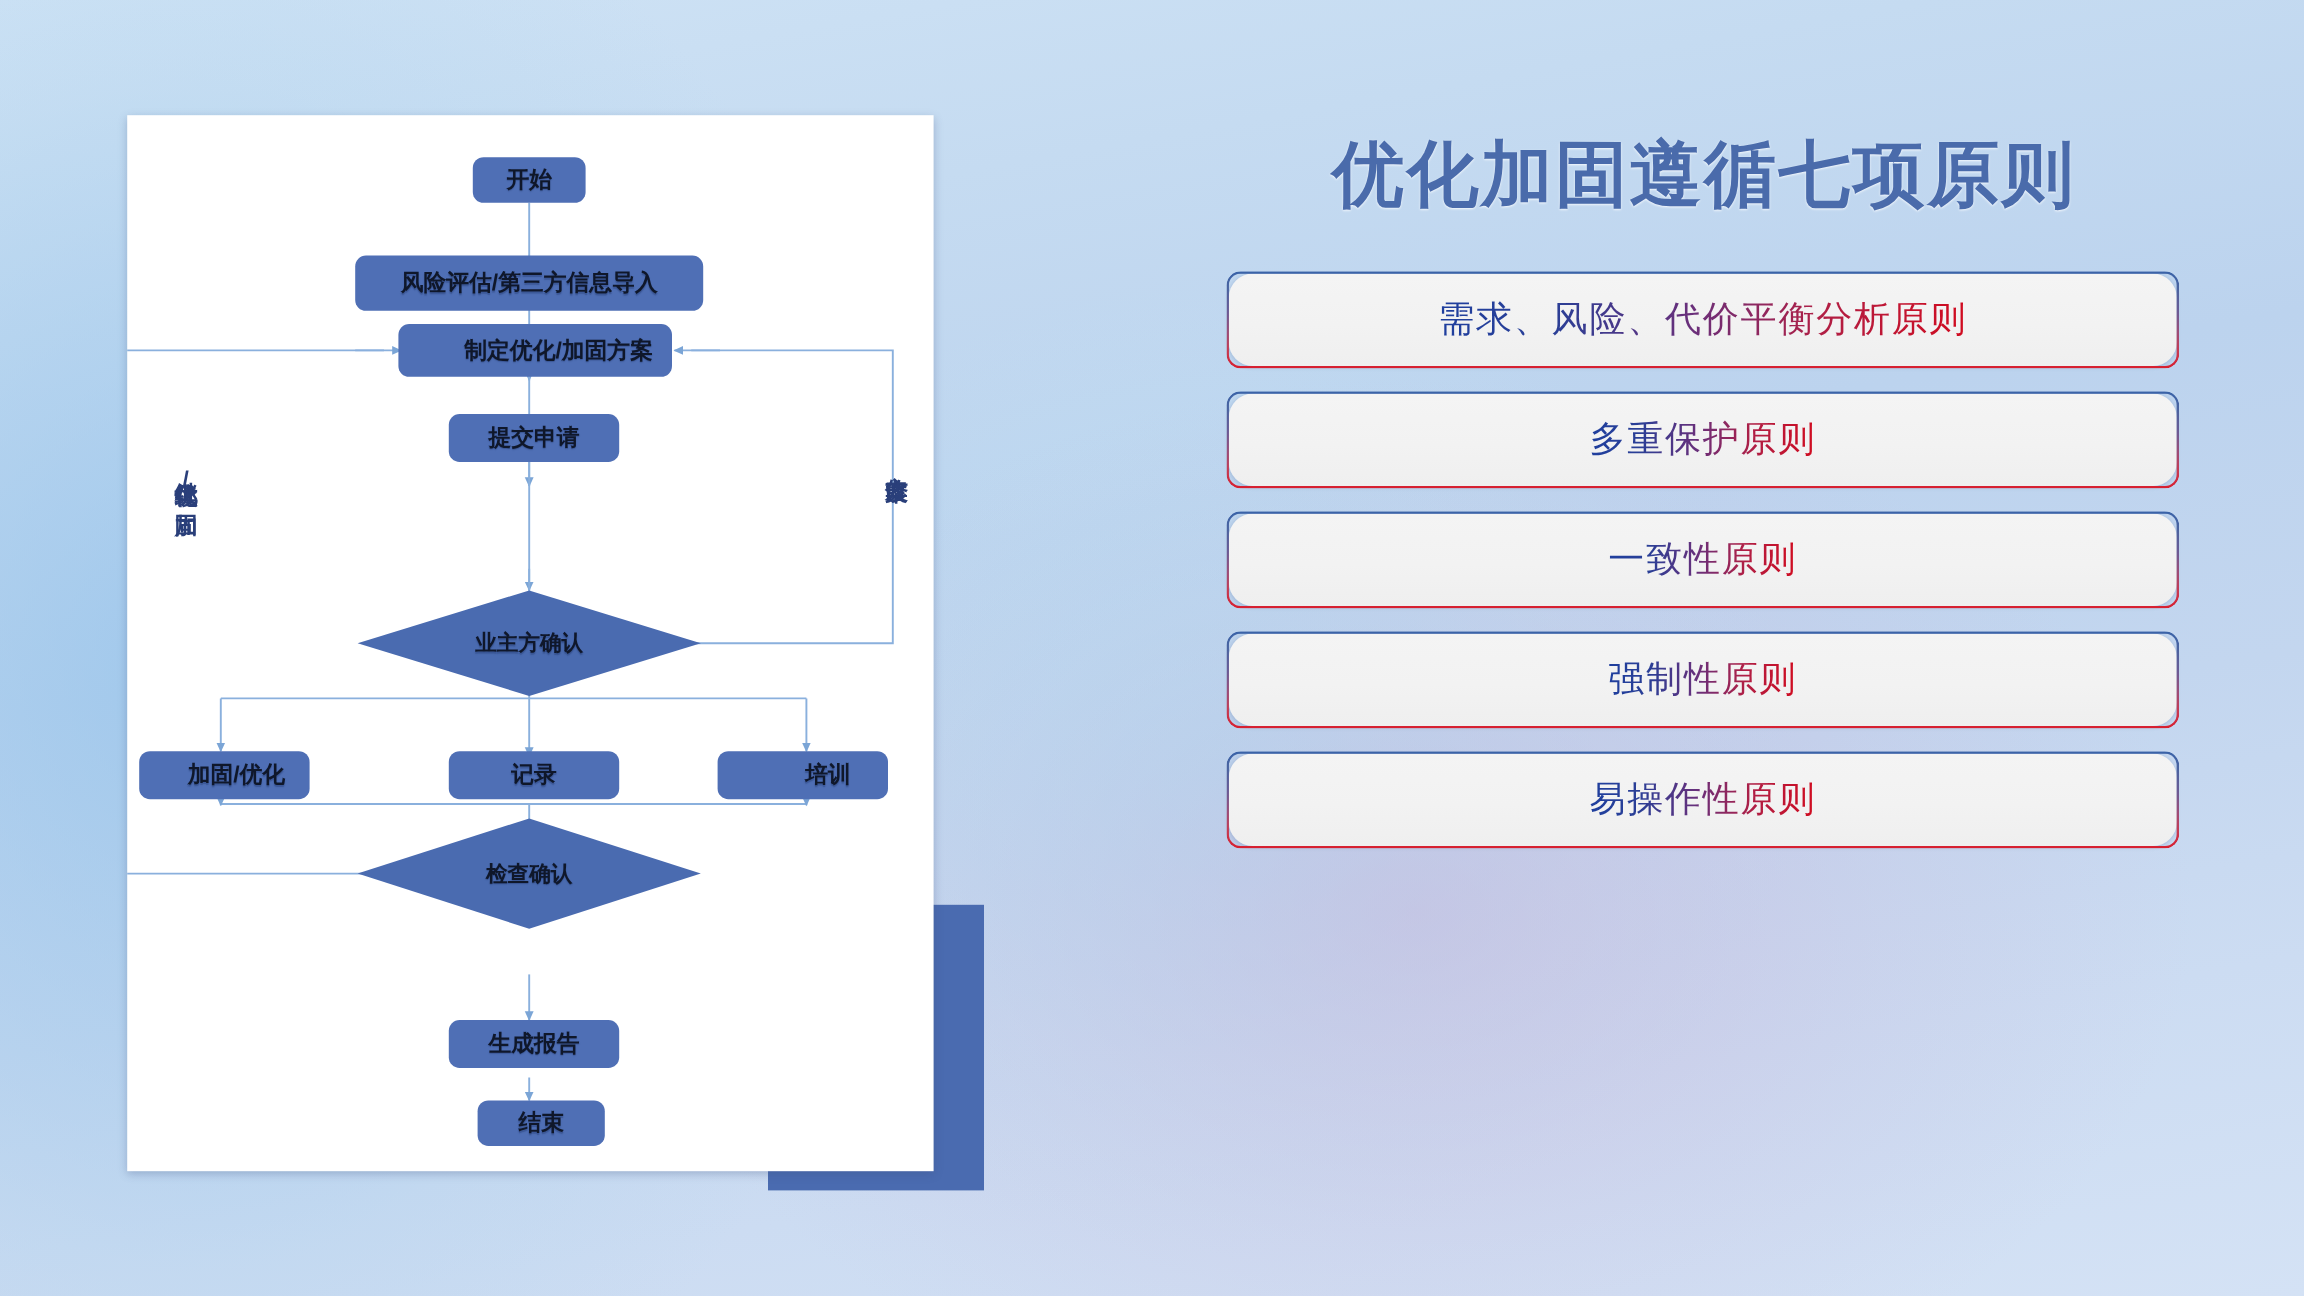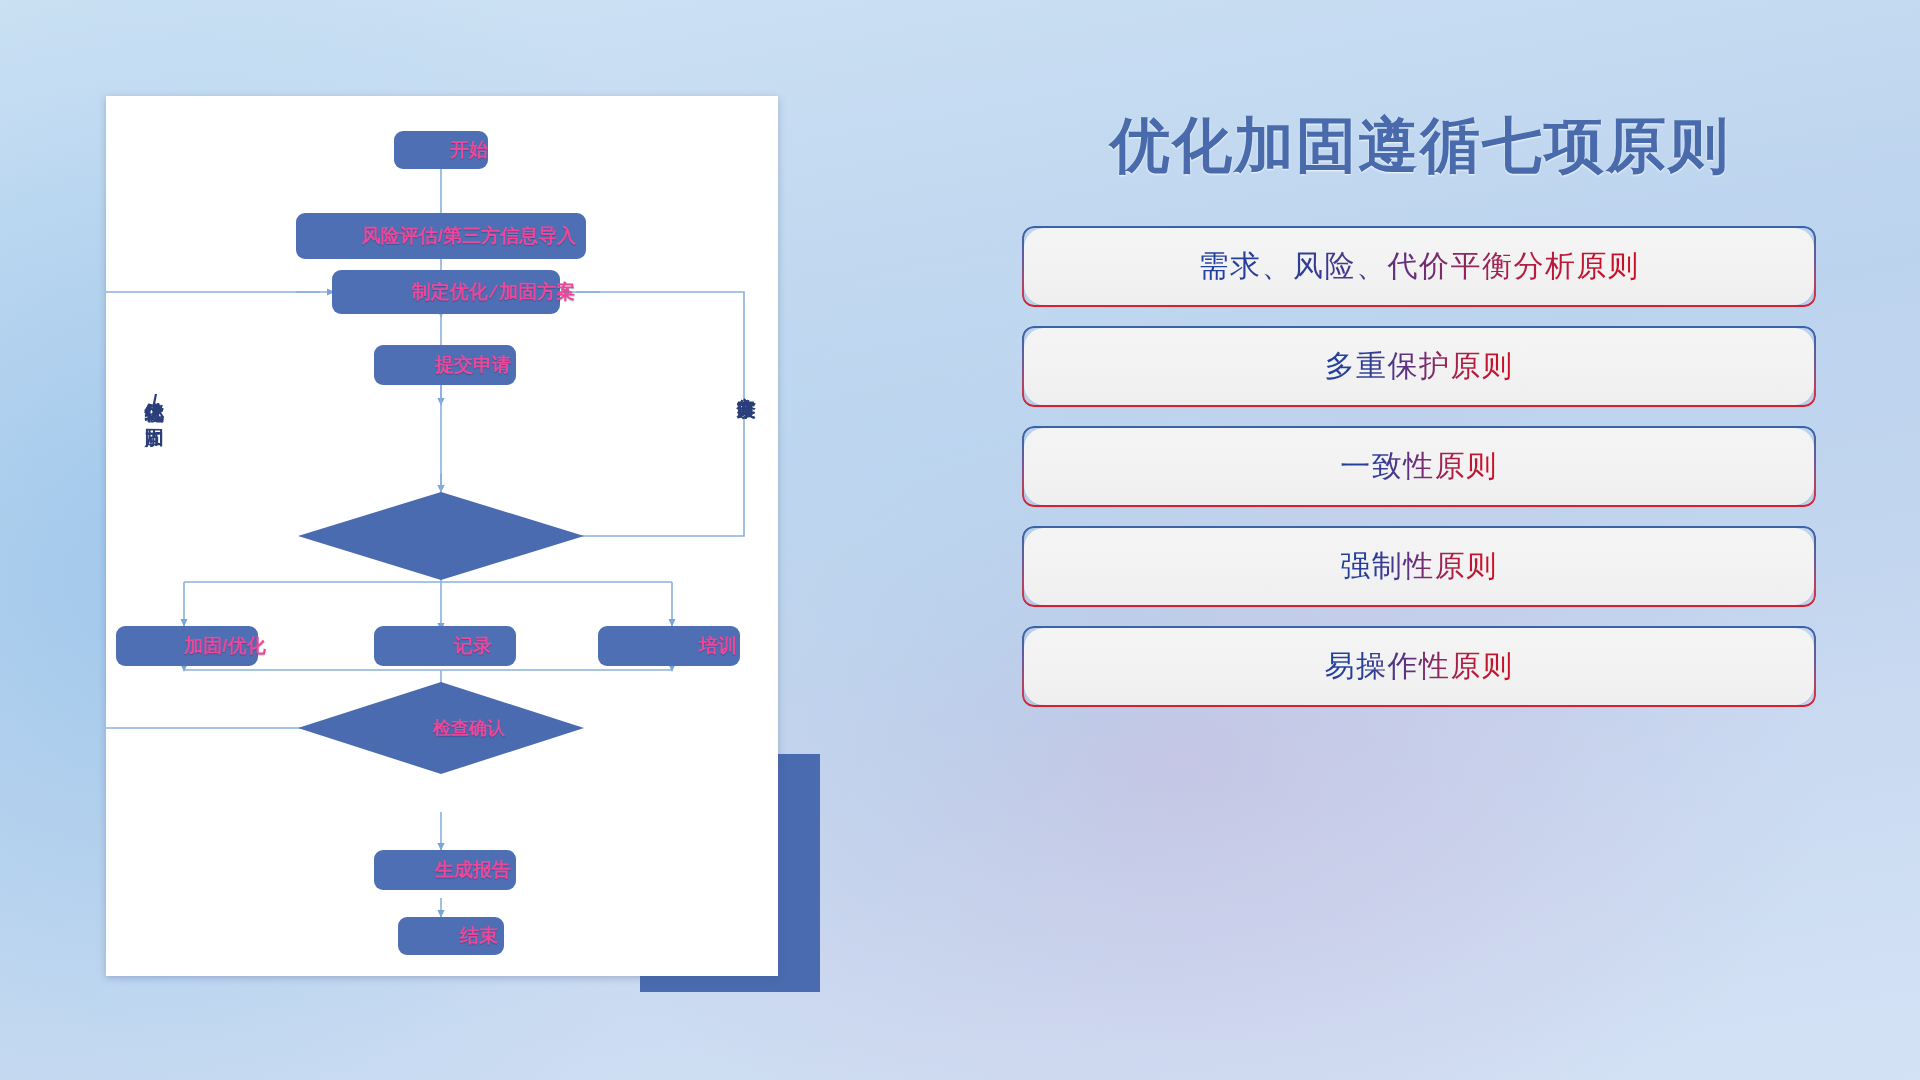--- a/index.html
+++ b/index.html
@@ -45,27 +45,26 @@
     letter-spacing: 1px;
     line-height: 1.06;
     white-space: nowrap;
   }
   #label-left  { left: 144px; top: 386px; }
   #label-right { left: 736px; top: 382px; }
 
   .node-text {
     position: absolute;
     display: flex; align-items: center; justify-content: center;
-    color: #ec4899;
+    color: #0f172a;
     font-weight: 700;
     font-size: 19px;
     white-space: nowrap;
     pointer-events: none;
     text-shadow: 0 1px 1px rgba(20,40,90,0.35);
-    padding-left: 28px;
   }
   .node-text.dia { font-size: 18px; }
 
   
   #right-panel {
     position: absolute;
     left: 1010px; top: 0;
     width: 880px; height: 1080px;
   }
   #panel-title {
@@ -191,22 +190,23 @@
         <rect x="268" y="530" width="142" height="40" rx="9" fill="#4f6fb5"></rect>
         <rect x="492" y="530" width="142" height="40" rx="9" fill="#4f6fb5"></rect>
         <polygon points="335,586 478,632 335,678 192,632" fill="#4a6bb0"></polygon>
         <rect x="268" y="754" width="142" height="40" rx="9" fill="#4f6fb5"></rect>
         <rect x="292" y="821" width="106" height="38" rx="9" fill="#4f6fb5"></rect>
       </g>
     </svg>
 
     <div class="node-text" style="left:288px;top:35px;width:94px;height:38px;">开始</div>
     <div class="node-text" style="left:190px;top:117px;width:290px;height:46px;">风险评估/第三方信息导入</div>
-    <div class="node-text" style="left:226px;top:174px;width:267px;height:44px;font-family:Liberation Mono, monospace;">制定优化/加固方案</div>
+    <div class="node-text" style="left:226px;top:174px;width:267px;height:44px;">制定优化/加固方案</div>
     <div class="node-text" style="left:268px;top:249px;width:142px;height:40px;">提交申请</div>
+    <div class="node-text dia" style="left:208px;top:420px;width:254px;height:40px;">业主方确认</div>
     <div class="node-text" style="left:10px;top:530px;width:162px;height:40px;">加固/优化</div>
     <div class="node-text" style="left:268px;top:530px;width:142px;height:40px;">记录</div>
     <div class="node-text" style="left:492px;top:530px;width:142px;height:40px;margin-left:21px;">培训</div>
     <div class="node-text dia" style="left:208px;top:612px;width:254px;height:40px;">检查确认</div>
     <div class="node-text" style="left:268px;top:754px;width:142px;height:40px;">生成报告</div>
     <div class="node-text" style="left:292px;top:821px;width:106px;height:38px;">结束</div>
   </div>
 
   <div class="fc-label" id="label-left">继续优化/加固</div>
   <div class="fc-label" id="label-right">方案修改</div>

